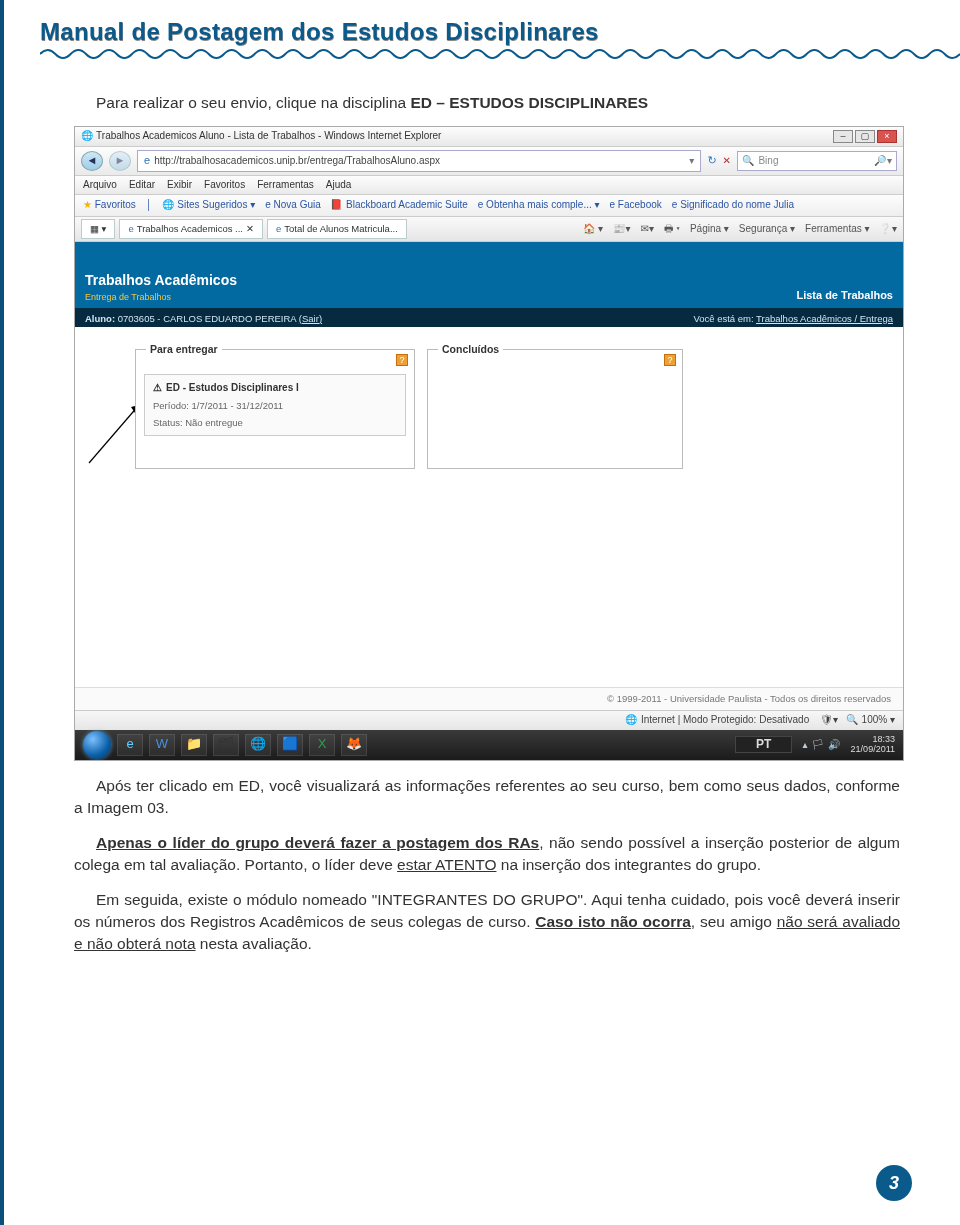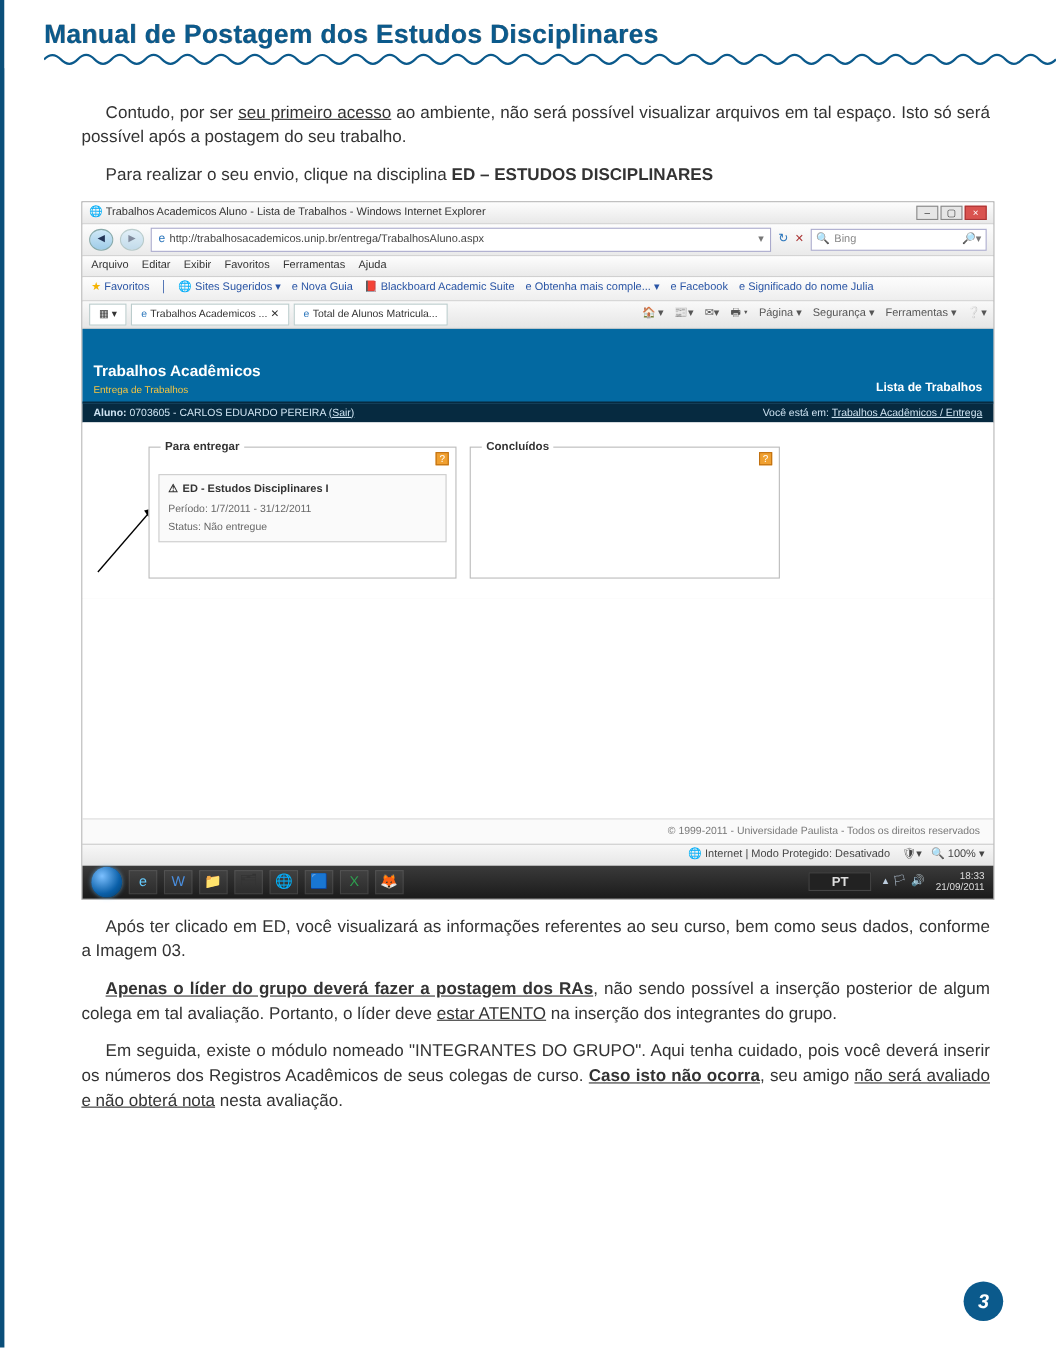--- a/index.html
+++ b/index.html
@@ -96,21 +96,21 @@
   .panel-row { display:flex; gap:12px; padding: 22px 18px 18px 60px; background:#fff; }
   .fieldset {
     border:1px solid #bbb; padding:10px 8px 10px 8px; position:relative; font-size:10px;
     background:#fff;
   }
   .fieldset .legend {
     position:absolute; top:-8px; left:10px; background:#fff; padding:0 4px;
     font-weight:bold; color:#333; font-size:10.5px;
   }
   .fs-left { width:280px; min-height:120px;}
-  .fs-right { width:282px; min-height:40px;}
+  .fs-right { width:256px; min-height:40px;}
   .helpbox{ position:absolute; top:4px; right:6px; width:12px;height:12px; background:#f0a030; color:#fff; font-size:9px; display:flex;align-items:center;justify-content:center; border:1px solid #c07010;}
   .ed-box {
     border:1px solid #ccc; margin-top:14px; padding:6px 8px; background:#fafafa;
   }
   .ed-title { font-weight:bold; color:#333; font-size:10px; display:flex; gap:4px; align-items:center;}
   .ed-title .warn{color:#333;}
   .ed-meta { color:#666; font-size:9.5px; margin-top:3px;}
   .arrow-svg { position:absolute; left:12px; top:70px; }
   .panel-area { position:relative; background:#fff; }
   .ss-spacer { height:200px; background:#fff;}
@@ -149,23 +149,20 @@
 
 <div class="header-band">
   <div class="doc-title">Manual de Postagem dos Estudos Disciplinares</div>
   <svg class="wave-svg" viewBox="0 0 960 16" preserveAspectRatio="none">
     <path d="M0 8 Q 8 0 16 8 T 32 8 T 48 8 T 64 8 T 80 8 T 96 8 T 112 8 T 128 8 T 144 8 T 160 8 T 176 8 T 192 8 T 208 8 T 224 8 T 240 8 T 256 8 T 272 8 T 288 8 T 304 8 T 320 8 T 336 8 T 352 8 T 368 8 T 384 8 T 400 8 T 416 8 T 432 8 T 448 8 T 464 8 T 480 8 T 496 8 T 512 8 T 528 8 T 544 8 T 560 8 T 576 8 T 592 8 T 608 8 T 624 8 T 640 8 T 656 8 T 672 8 T 688 8 T 704 8 T 720 8 T 736 8 T 752 8 T 768 8 T 784 8 T 800 8 T 816 8 T 832 8 T 848 8 T 864 8 T 880 8 T 896 8 T 912 8 T 928 8 T 944 8 T 960 8" stroke="#0b5a8c" stroke-width="2" fill="none"></path>
   </svg>
 </div>
 
 <div class="content">
 
-  <p class="indent">
-    <span>Contudo, por ser </span><span class="under">seu primeiro acesso</span><span> ao ambiente, não será possível visualizar arquivos em tal espaço. Isto só será possível após a postagem do seu trabalho.</span>
-  </p>
   <p class="indent">
     <span>Para realizar o seu envio, clique na disciplina </span><strong>ED – ESTUDOS DISCIPLINARES</strong>
   </p>
 
   <div class="screenshot">
     <div class="ss-titlebar">
       <span><span style="color:#2a75bb">🌐</span> <span>Trabalhos Academicos Aluno - Lista de Trabalhos - Windows Internet Explorer</span></span>
       <span class="winbtns">
         <span class="winbtn">–</span>
         <span class="winbtn">▢</span>

